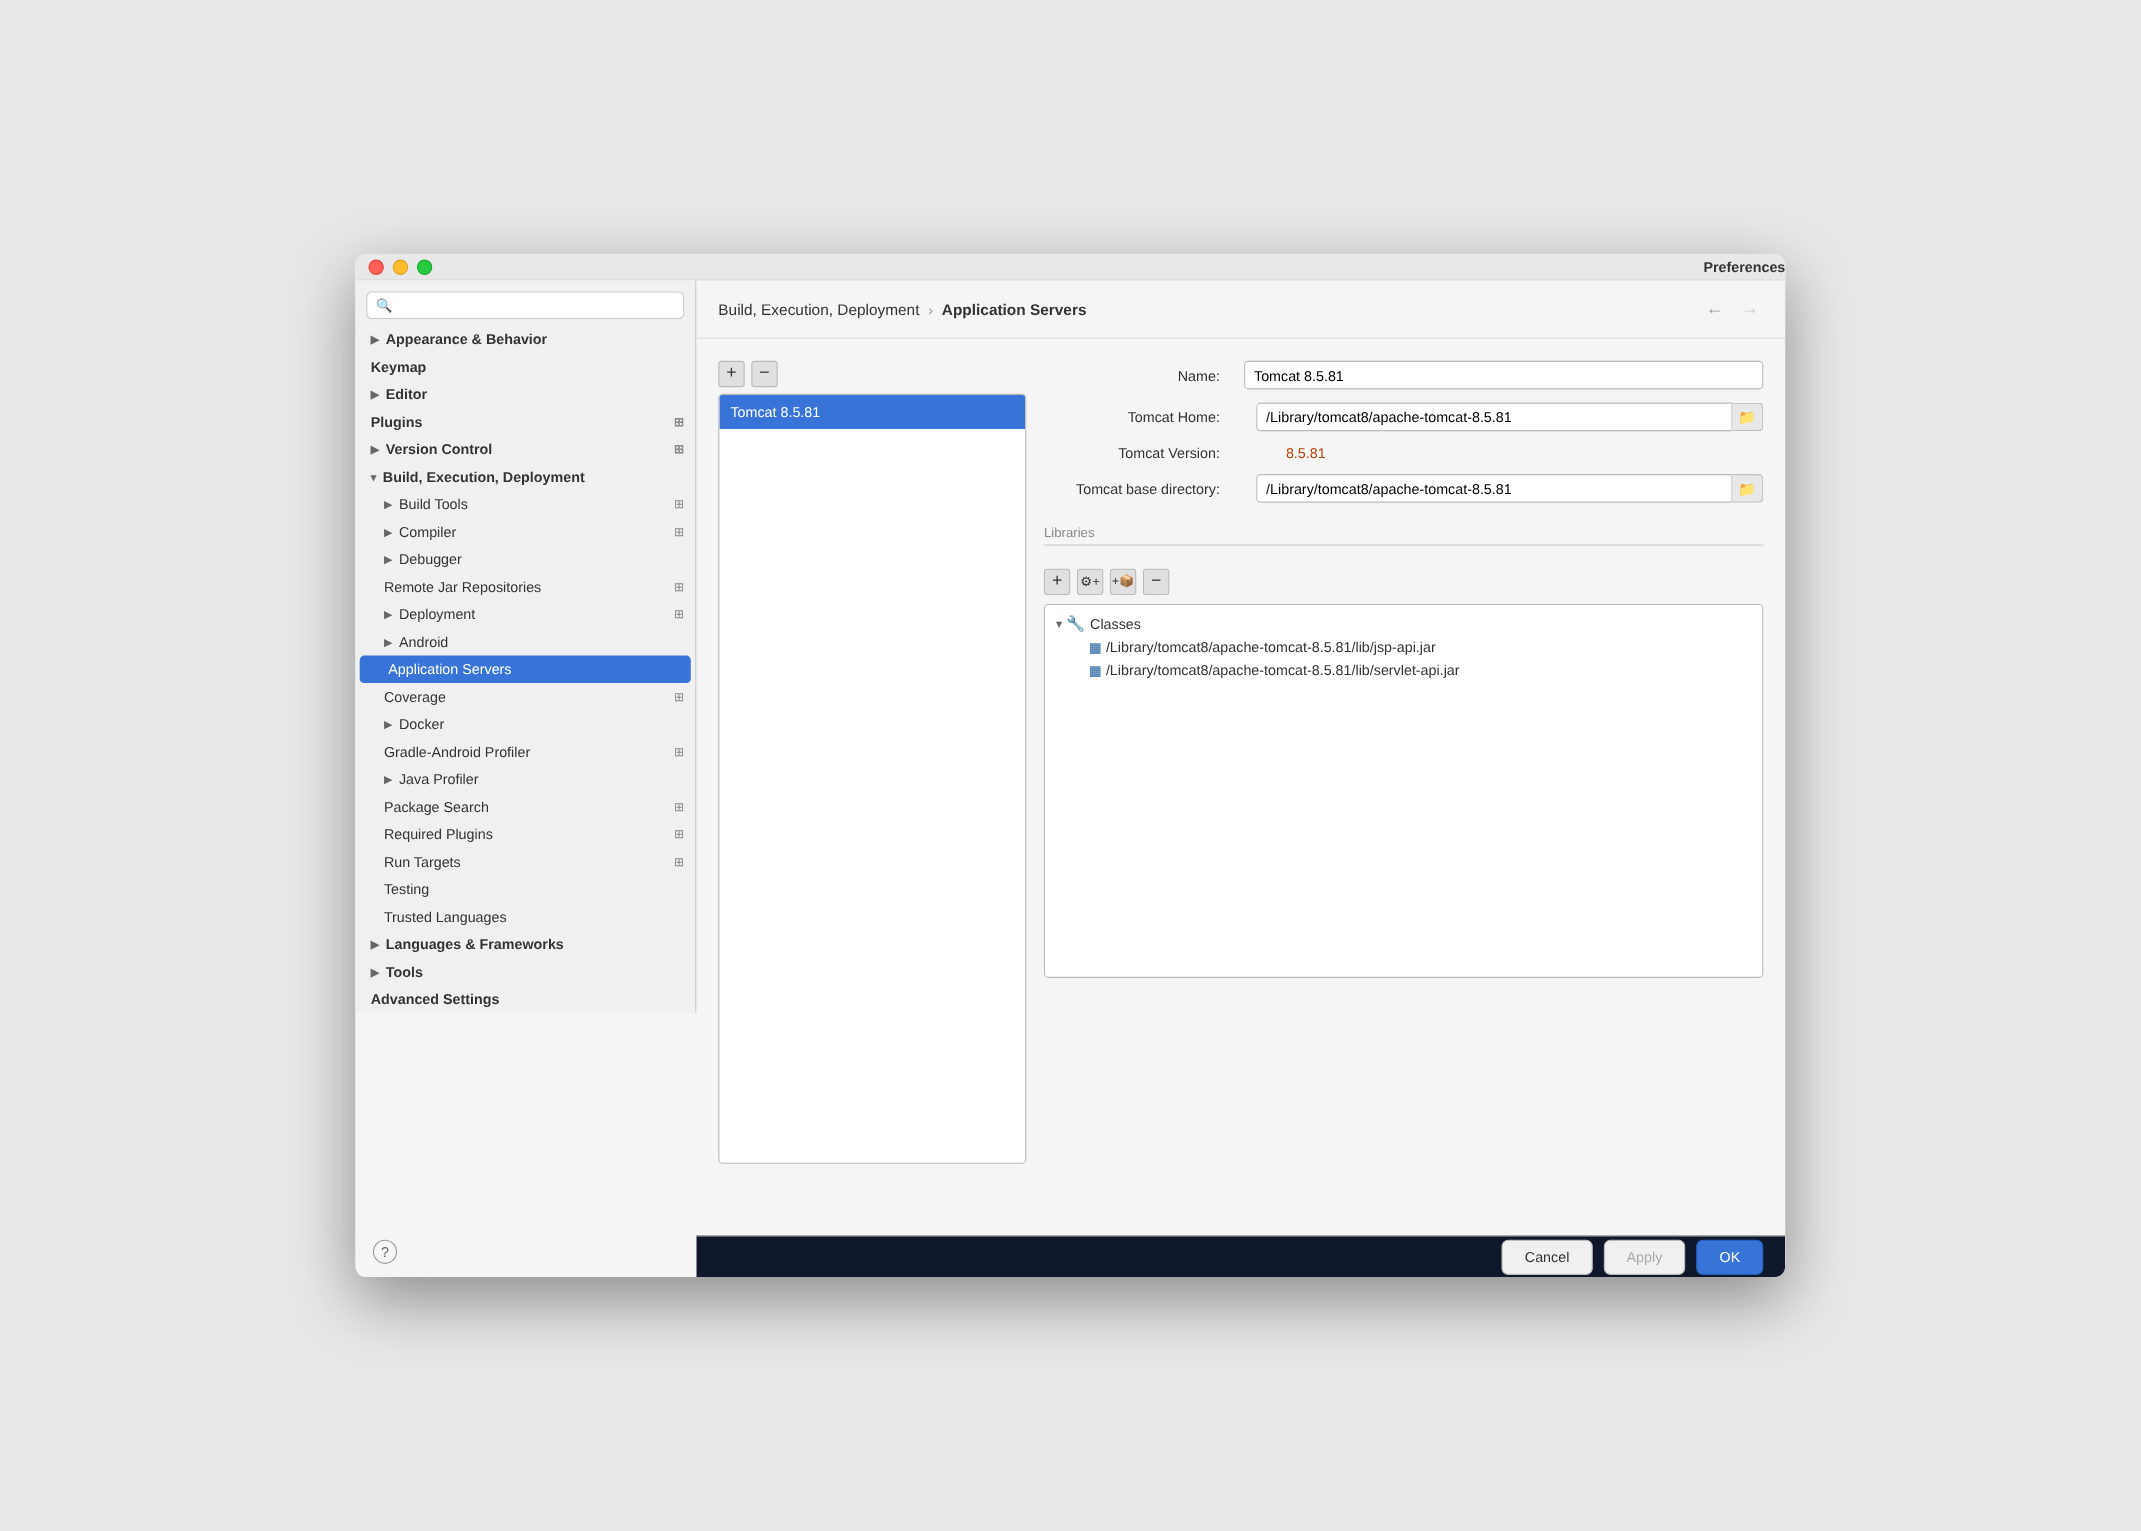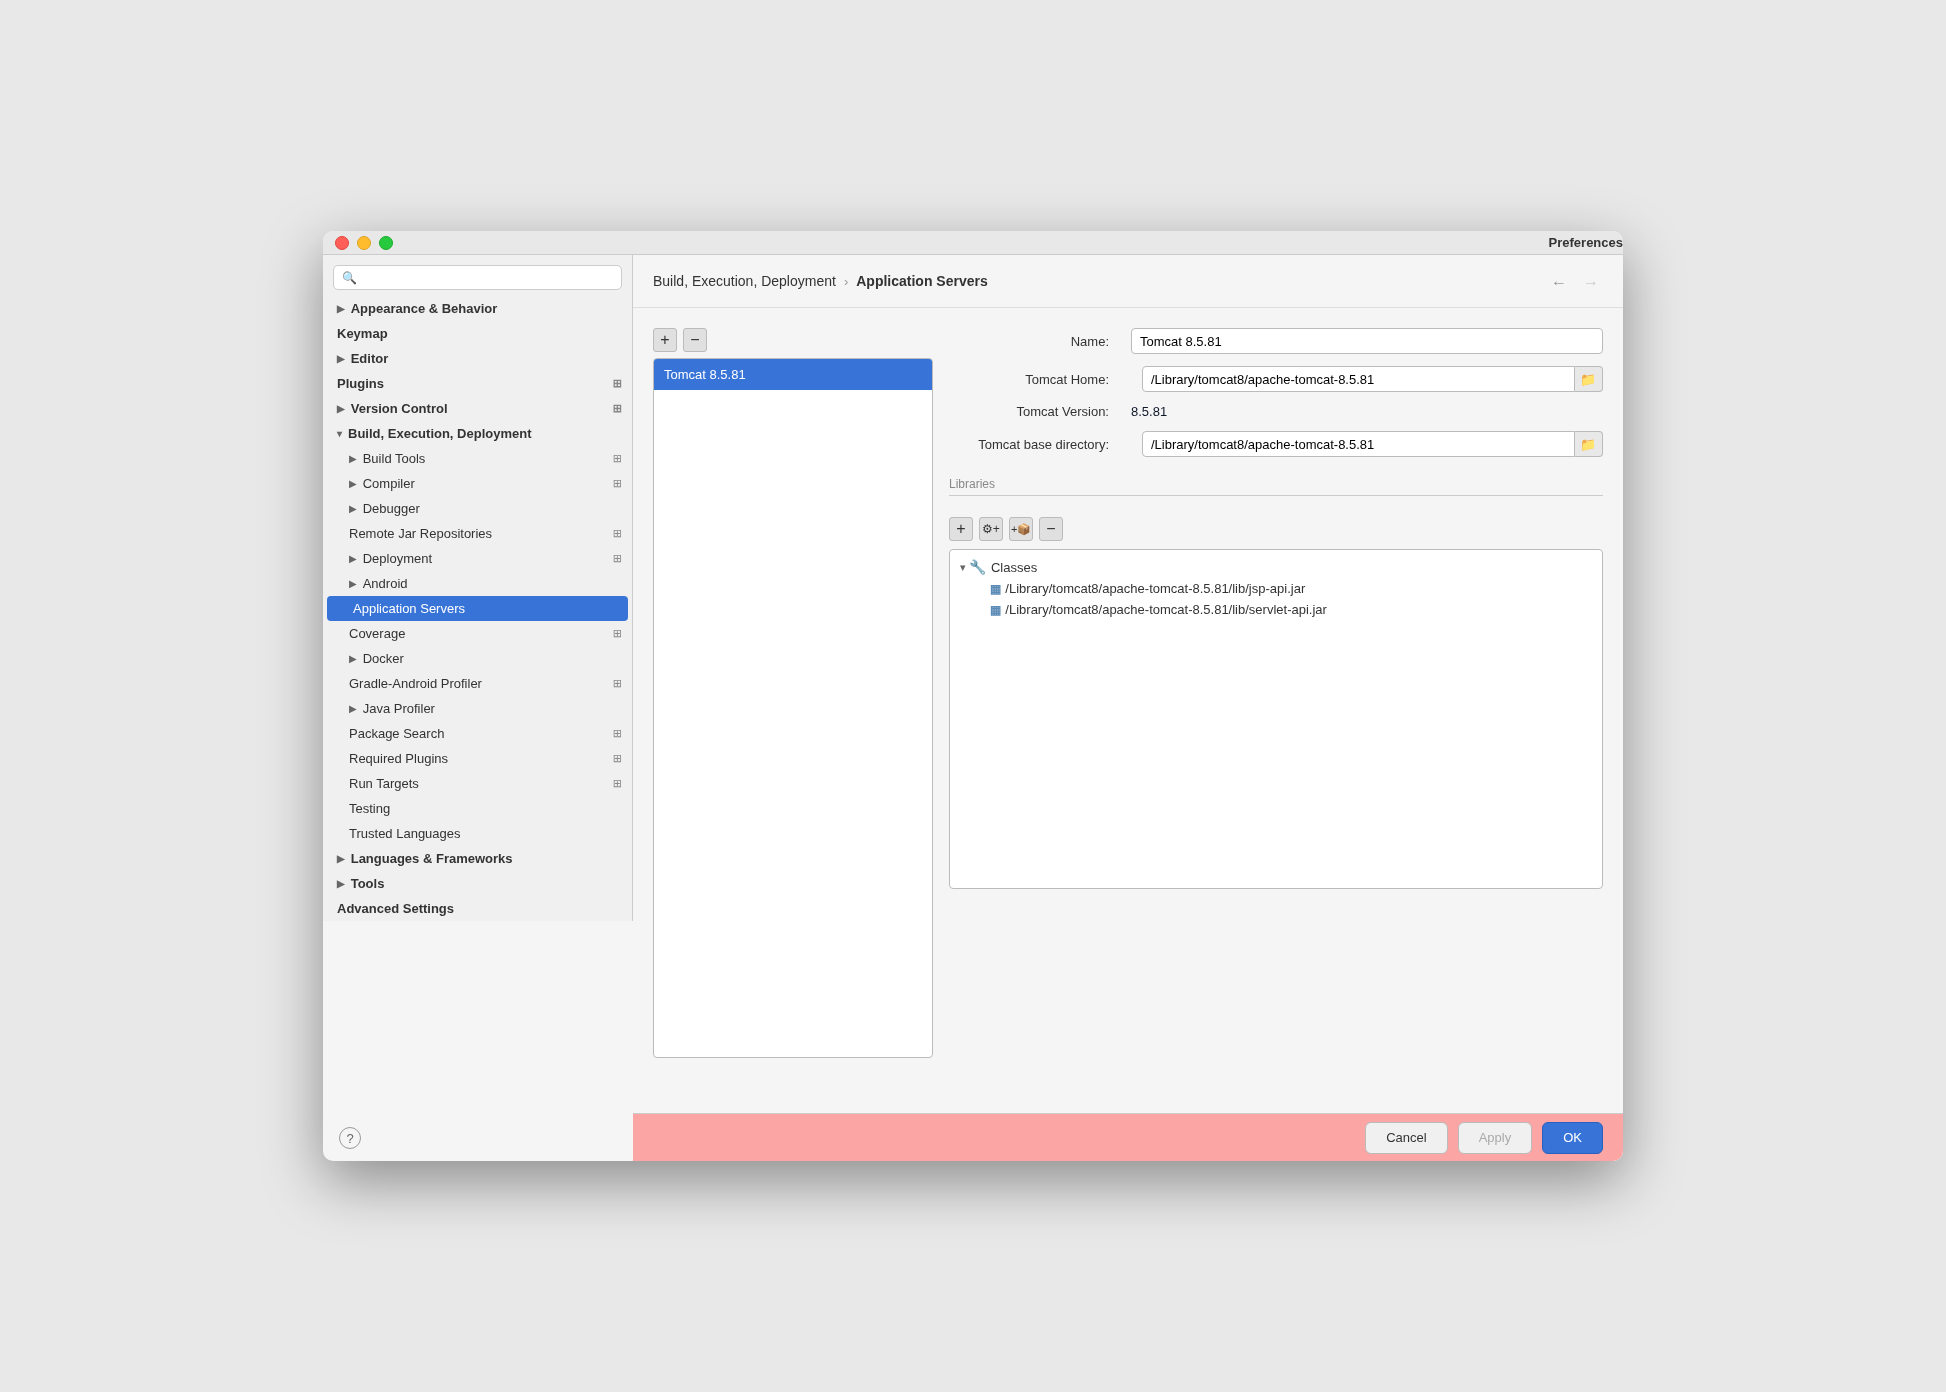--- a/index.html
+++ b/index.html
@@ -239,21 +239,22 @@
       background: #e8e8e8;
       cursor: pointer;
       display: flex;
       align-items: center;
       justify-content: center;
       font-size: 13px;
       color: #555;
     }
     .form-value {
       font-size: 13px;
-      color: #0f172a;
+      color: #c2410c;
+      margin-left: 38px;
     }
     .libraries-section {
       margin-top: 8px;
     }
     .libraries-header {
       font-size: 12px;
       color: #888;
       border-bottom: 1px solid #ccc;
       padding-bottom: 4px;
       margin-bottom: 21px;
@@ -283,22 +284,22 @@
       margin-left: 30px;
       display: flex;
       align-items: center;
       gap: 4px;
       padding: 3px 4px;
       font-size: 13px;
       color: #333;
     }
     .jar-icon { color: #5a8ab5; font-size: 12px; font-weight: bold; }
     .bottom-bar {
-      height: 48px;
-      background: #fca5a5;
+      height: 38px;
+      background: #0f172a;
       border-top: 1px solid #ccc;
       display: flex;
       align-items: center;
       justify-content: flex-end;
       padding: 0 20px;
       gap: 10px;
       flex-shrink: 0;
     }
     .btn {
       height: 32px;

